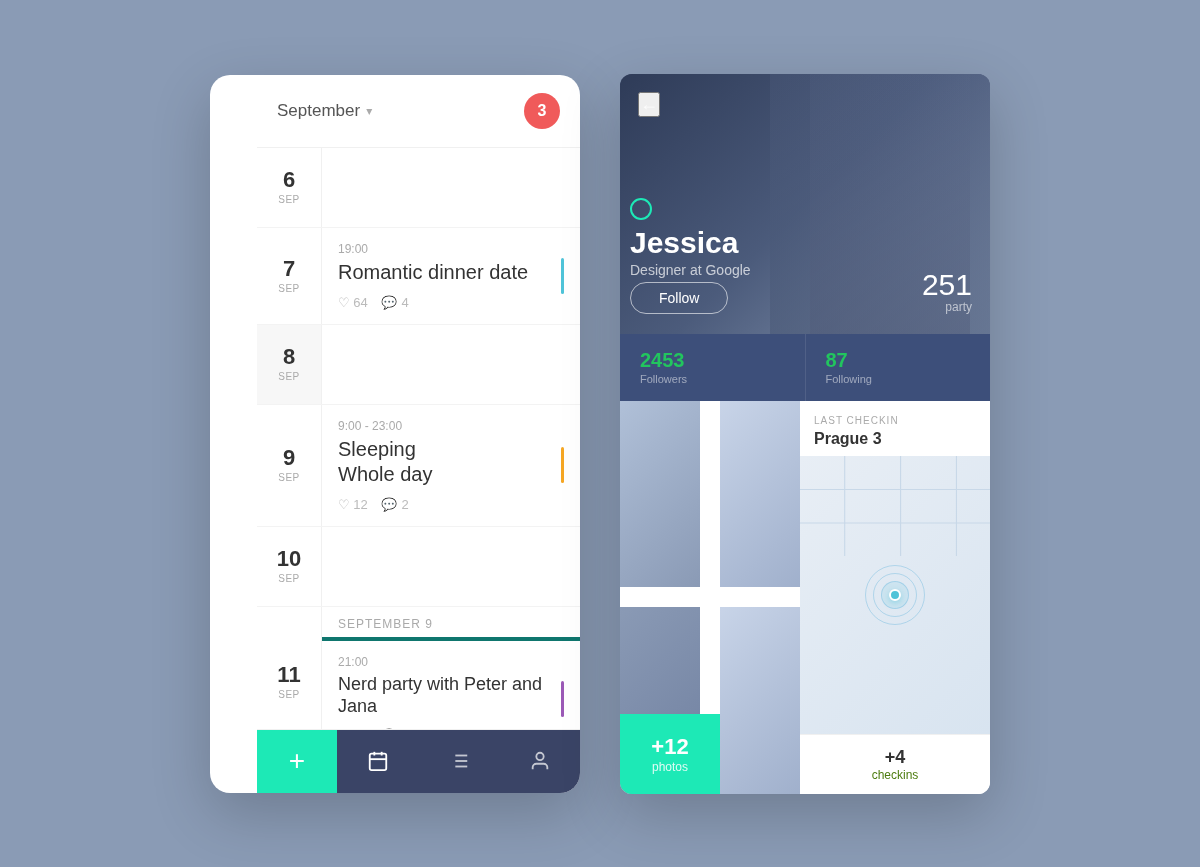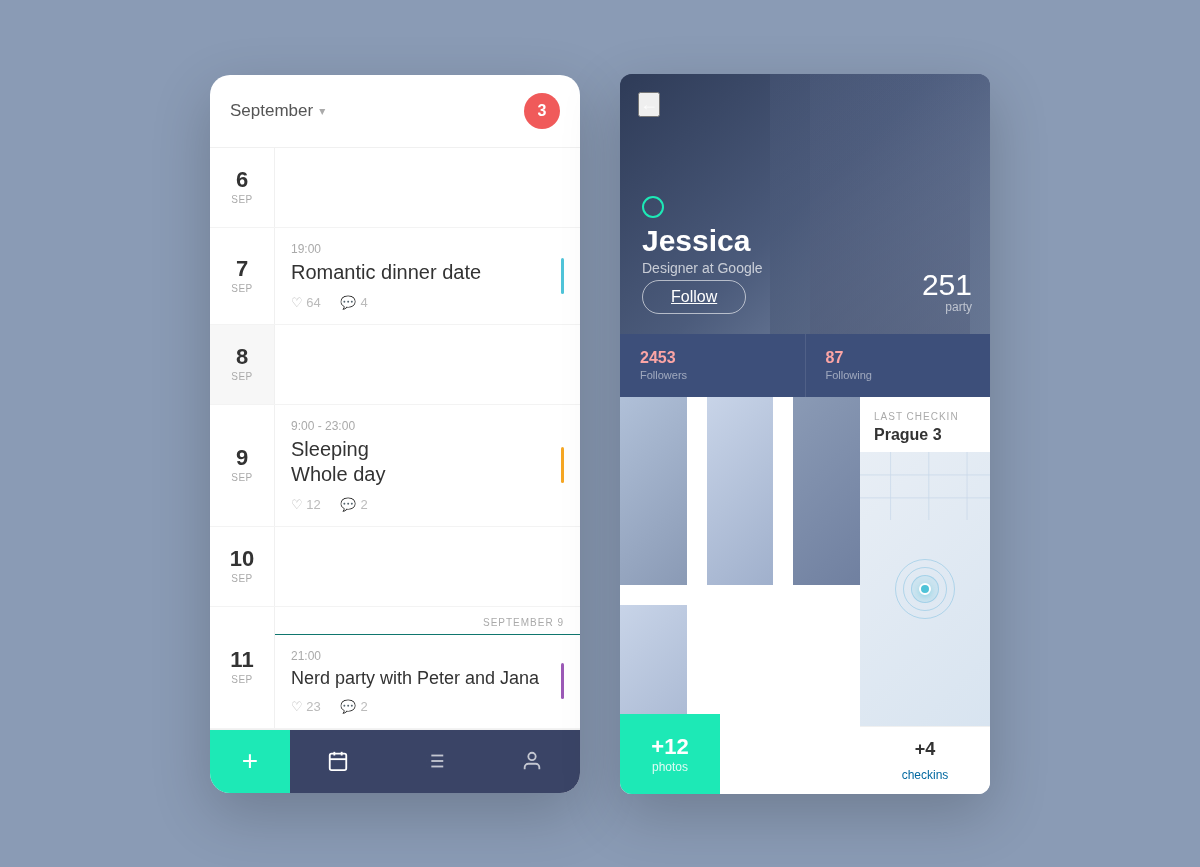--- a/index.html
+++ b/index.html
@@ -18,20 +18,21 @@
     
     .calendar-app {
       width: 370px;
       height: 718px;
       background: #fff;
       border-radius: 20px;
       box-shadow: 0 20px 60px rgba(0,0,0,0.2);
       display: flex;
       flex-direction: column;
       overflow: hidden;
+      padding-left: 47px;
     }
 
     .calendar-header {
       display: flex;
       align-items: center;
       justify-content: space-between;
       padding: 18px 20px;
       border-bottom: 1px solid #f0f0f0;
     }
 
@@ -106,46 +107,45 @@
     .event-col {
       flex: 1;
       padding: 14px 16px;
       position: relative;
       display: flex;
       flex-direction: column;
       justify-content: center;
     }
 
     .event-separator-label {
-      font-size: 10px;
+      font-size: 12px;
       color: #aaa;
       letter-spacing: 1px;
       text-transform: uppercase;
       padding: 10px 16px 6px;
-      border-bottom: 1px solid #0f766e;
-      text-align: right;
+      border-bottom: 4px solid #0f766e;
     }
 
     .event-time {
       font-size: 12px;
       color: #aaa;
       margin-bottom: 4px;
     }
 
     .event-title {
       font-size: 20px;
       font-weight: 500;
       color: #333;
       line-height: 1.25;
       margin-bottom: 10px;
     }
 
     .event-meta {
       display: flex;
-      gap: 20px;
+      gap: 14px;
       align-items: center;
     }
 
     .event-meta span {
       font-size: 13px;
       color: #bbb;
       display: flex;
       align-items: center;
       gap: 4px;
     }
@@ -241,21 +241,21 @@
       left: 18px;
       color: rgba(255,255,255,0.8);
       font-size: 18px;
       cursor: pointer;
       z-index: 2;
     }
 
     .profile-info {
       position: absolute;
       bottom: 20px;
-      left: 22px;
+      left: 10px;
       z-index: 2;
     }
 
     .profile-online-indicator {
       width: 22px;
       height: 22px;
       border-radius: 50%;
       border: 2px solid #1de9b6;
       margin-bottom: 8px;
     }
@@ -273,23 +273,22 @@
       color: rgba(255,255,255,0.7);
       margin-bottom: 4px;
     }
 
     .profile-follow-btn {
       background: transparent;
       border: 1.5px solid rgba(255,255,255,0.6);
       color: #fff;
       border-radius: 20px;
       padding: 7px 28px;
-      font-size: 16px;
+      font-size: 14px;
       cursor: pointer;
-      text-decoration: underline;
     }
 
     .profile-points {
       position: absolute;
       bottom: 20px;
       right: 18px;
       text-align: right;
       z-index: 2;
     }
 
@@ -315,23 +314,23 @@
       flex: 1;
       padding: 16px 20px;
       border-right: 1px solid rgba(255,255,255,0.1);
     }
 
     .profile-stat:last-child {
       border-right: none;
     }
 
     .profile-stat-num {
-      font-size: 16px;
+      font-size: 20px;
       font-weight: 700;
-      color: #fca5a5;
+      color: #22c55e;
       line-height: 1;
       margin-bottom: 3px;
     }
 
     .profile-stat-label {
       font-size: 11px;
       color: rgba(255,255,255,0.5);
     }
 
     .profile-bio {
@@ -347,23 +346,23 @@
     }
 
     .profile-bottom {
       flex: 1;
       display: flex;
       overflow: hidden;
       background: #fff;
     }
 
     .profile-photos {
-      width: 240px;
+      width: 180px;
       display: grid;
-      grid-template-columns: 1fr 1fr 1fr;
+      grid-template-columns: 1fr 1fr;
       grid-template-rows: 1fr 1fr;
       gap: 20px;
       overflow: hidden;
       position: relative;
     }
 
     .photo-cell {
       overflow: hidden;
     }
 
@@ -447,22 +446,21 @@
     }
 
     .checkin-count-num {
       font-size: 18px;
       font-weight: 700;
       color: #333;
     }
 
     .checkin-count-label {
       font-size: 12px;
-      color: #0369a1;
-      margin-top: 8px;
+      color: #4d7c0f;
     }
 
     .map-visual {
       flex: 1;
       position: relative;
       background: linear-gradient(135deg, #e8eef5 0%, #d8e4f0 100%);
       display: flex;
       align-items: center;
       justify-content: center;
       overflow: hidden;

